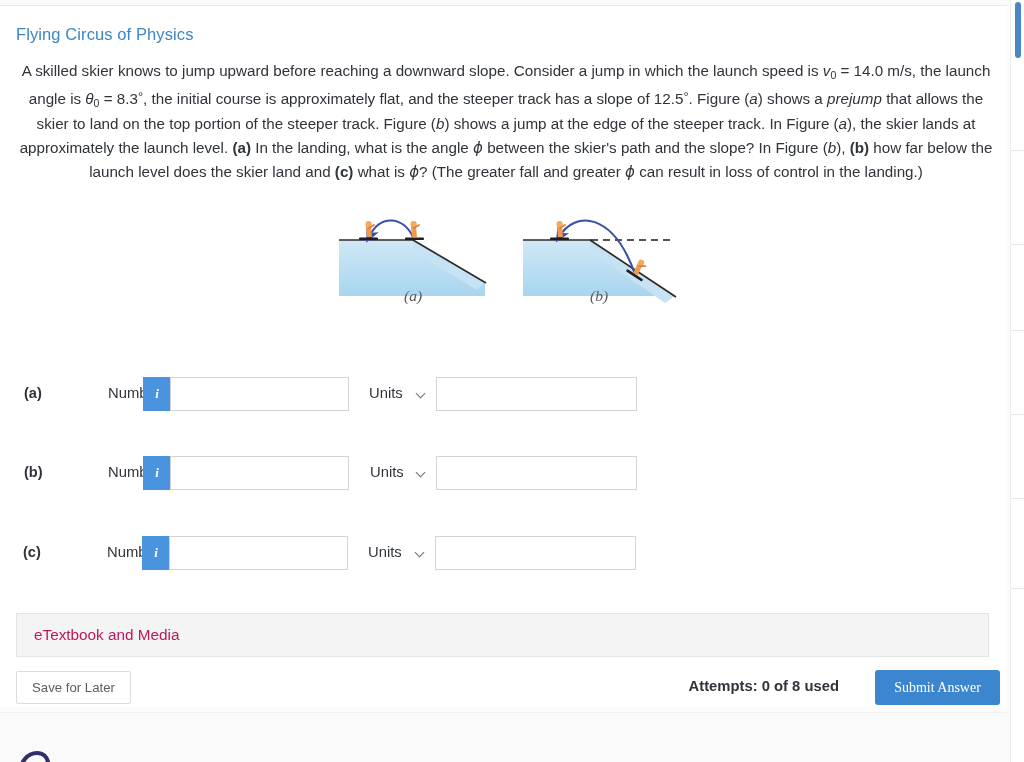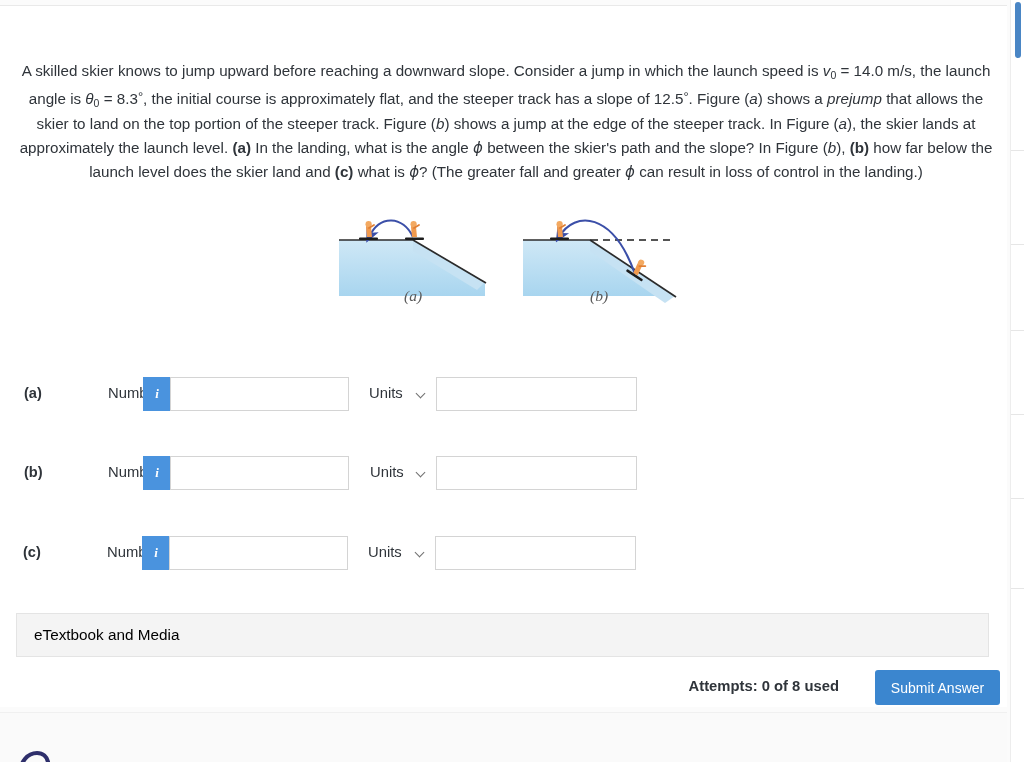--- a/index.html
+++ b/index.html
@@ -212,21 +212,21 @@
     height: 44px;
     background: #f4f4f4;
     border: 1px solid #e4e4e4;
     box-sizing: border-box;
   }
   .etextbook-label {
     position: absolute;
     left: 17px;
     top: 12px;
     font-size: 15.3px;
-    color: #000000;
+    color: #be185d;
   }
 
   
   .save-btn {
     position: absolute;
     left: 16px;
     top: 665px;
     width: 115px;
     height: 33px;
     background: #ffffff;
@@ -250,21 +250,21 @@
   .submit-btn {
     position: absolute;
     left: 875px;
     top: 664px;
     width: 125px;
     height: 35px;
     background: #3b86cf;
     border: none;
     border-radius: 3px;
     color: #ffffff;
-    font-family: Liberation Sans, sans-serif;
+    font-family: Liberation Serif, serif;
     font-size: 14px;
     cursor: pointer;
     padding: 0;
   }
 
   .card-bottom-rule {
     position: absolute;
     left: 16px;
     top: 706px;
     width: 973px;
@@ -290,20 +290,21 @@
     height: 34px;
   }
 </style>
 </head>
 <body>
 
 <div id="page">
 
   <div class="white-card">
 
+    <div class="fcp-title">Flying Circus of Physics</div>
 
     <div class="statement">A skilled skier knows to jump upward before reaching a downward slope. Consider a jump in which the launch speed is <span class="var">v</span><sub>0</sub> = 14.0 m/s, the launch angle is <span class="var">θ</span><sub>0</sub> = 8.3<span class="deg">°</span>, the initial course is approximately flat, and the steeper track has a slope of 12.5<span class="deg">°</span>. Figure (<i>a</i>) shows a <i>prejump</i> that allows the skier to land on the top portion of the steeper track. Figure (<i>b</i>) shows a jump at the edge of the steeper track. In Figure (<i>a</i>), the skier lands at approximately the launch level. <b>(a)</b> In the landing, what is the angle <span class="phi">ϕ</span> between the skier's path and the slope? In Figure (<i>b</i>), <b>(b)</b> how far below the launch level does the skier land and <b>(c)</b> what is <span class="phi">ϕ</span>? (The greater fall and greater <span class="phi">ϕ</span> can result in loss of control in the landing.)</div>
 
     <div class="figure-wrap">
       <svg width="375" height="108" viewBox="0 0 375 108">
         <defs>
           <linearGradient id="snowA" x1="0" y1="0" x2="0" y2="1">
             <stop offset="0%" stop-color="#cfe8f6"></stop>
             <stop offset="100%" stop-color="#a8d5ef"></stop>
           </linearGradient>
@@ -424,20 +425,21 @@
           <option></option>
         </select>
         <span class="chevron"></span>
       </div>
     </div>
 
     <div class="etextbook-bar">
       <div class="etextbook-label">eTextbook and Media</div>
     </div>
 
+    <button class="save-btn">Save for Later</button>
 
     <div class="attempts">Attempts: 0 of 8 used</div>
 
     <button class="submit-btn">Submit Answer</button>
 
     <div class="card-bottom-rule"></div>
   </div>
 
   <div class="bottom-strip"></div>
   <svg class="logo-arc" viewBox="0 0 34 34">

